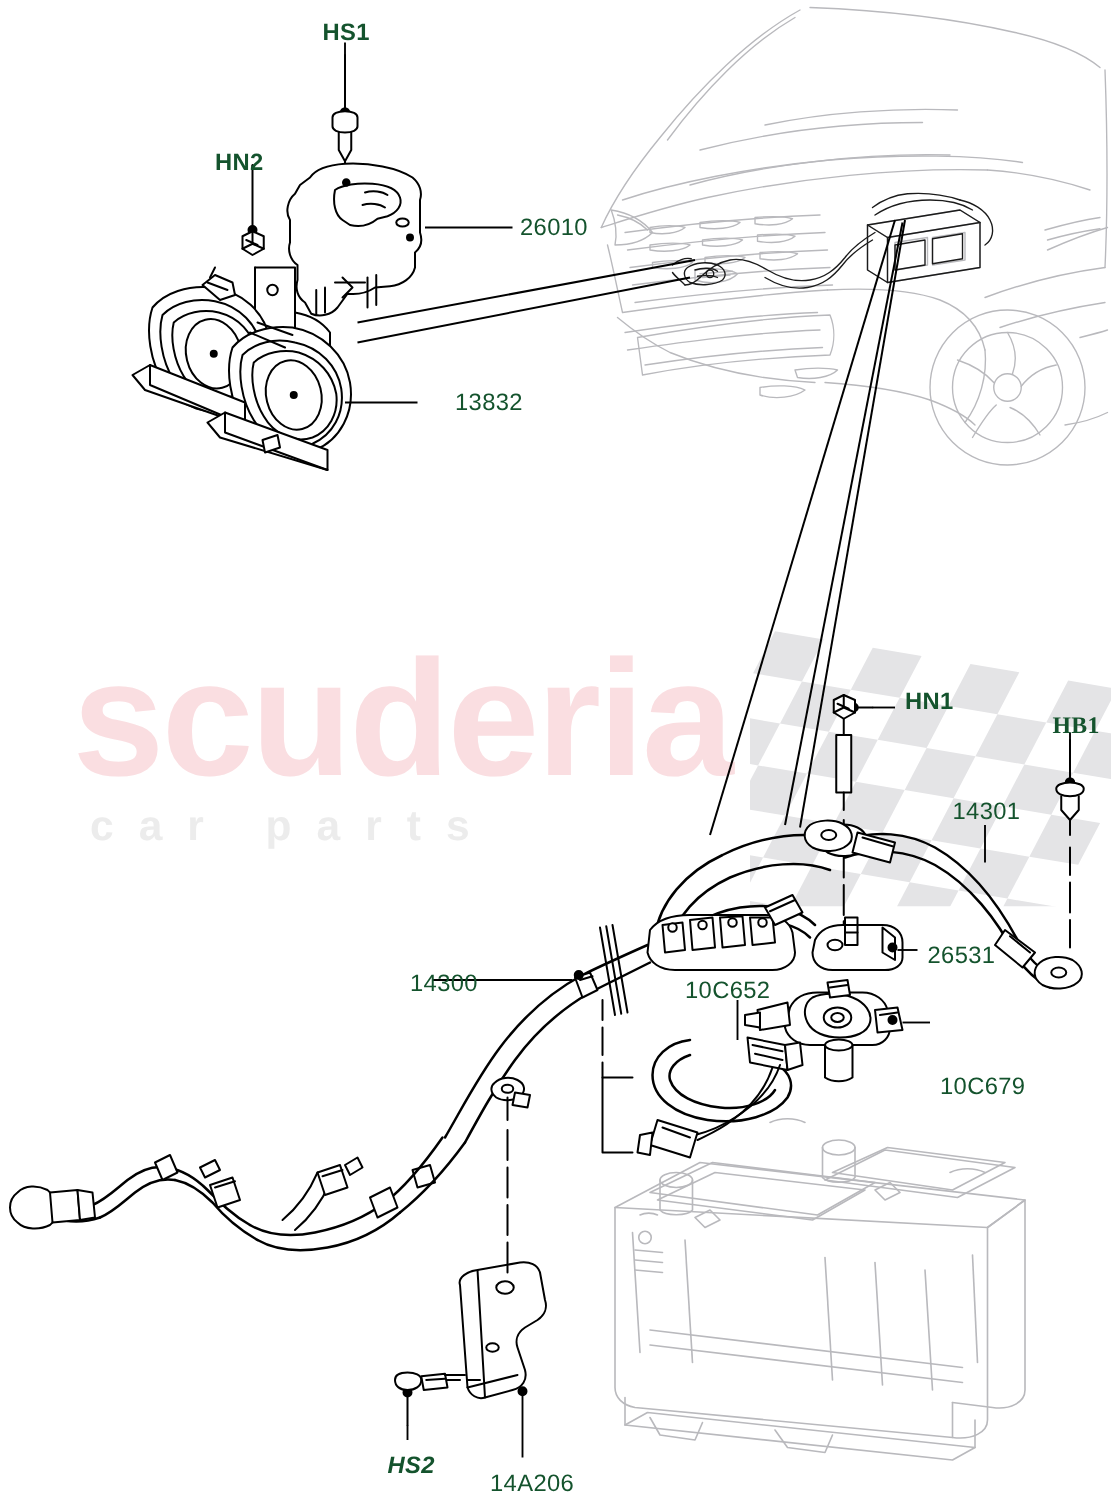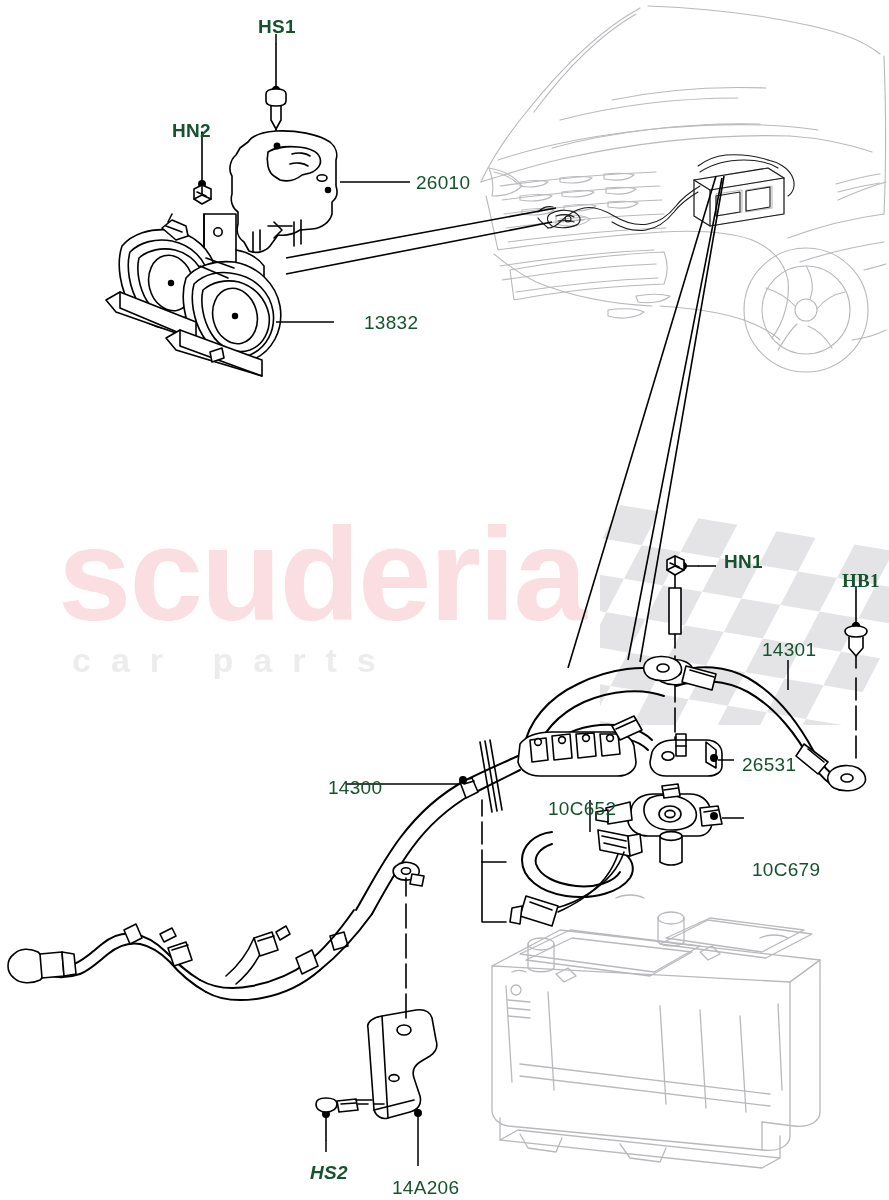--- a/index.html
+++ b/index.html
@@ -571,18 +571,18 @@
 
   <div class="callout-label fast-label" style="left:258px; top:16px;">HS1</div>
   <div class="callout-label fast-label" style="left:172px; top:120px;">HN2</div>
   <div class="callout-label part-label" style="left:416px; top:172px;">26010</div>
   <div class="callout-label part-label" style="left:340px; top:312px;margin-left:24px;">13832</div>
   <div class="callout-label fast-label" style="left:724px; top:551px;">HN1</div>
   <div class="callout-label fast-label" style="left:842px; top:570px;font-family:Liberation Serif, serif;">HB1</div>
   <div class="callout-label part-label" style="left:762px; top:639px;">14301</div>
   <div class="callout-label part-label" style="left:328px; top:777px;">14300</div>
   <div class="callout-label part-label" style="left:742px; top:754px;">26531</div>
-  <div class="callout-label part-label" style="left:548px; top:782px;margin-top:16px;">10C652</div>
+  <div class="callout-label part-label" style="left:548px; top:782px;">10C652</div>
   <div class="callout-label part-label" style="left:752px; top:859px;text-align:right;">10C679</div>
   <div class="callout-label fast-label" style="left:310px; top:1162px;font-style:italic;">HS2</div>
   <div class="callout-label part-label" style="left:392px; top:1177px;">14A206</div>
 
 </div>
 
 </body></html>

